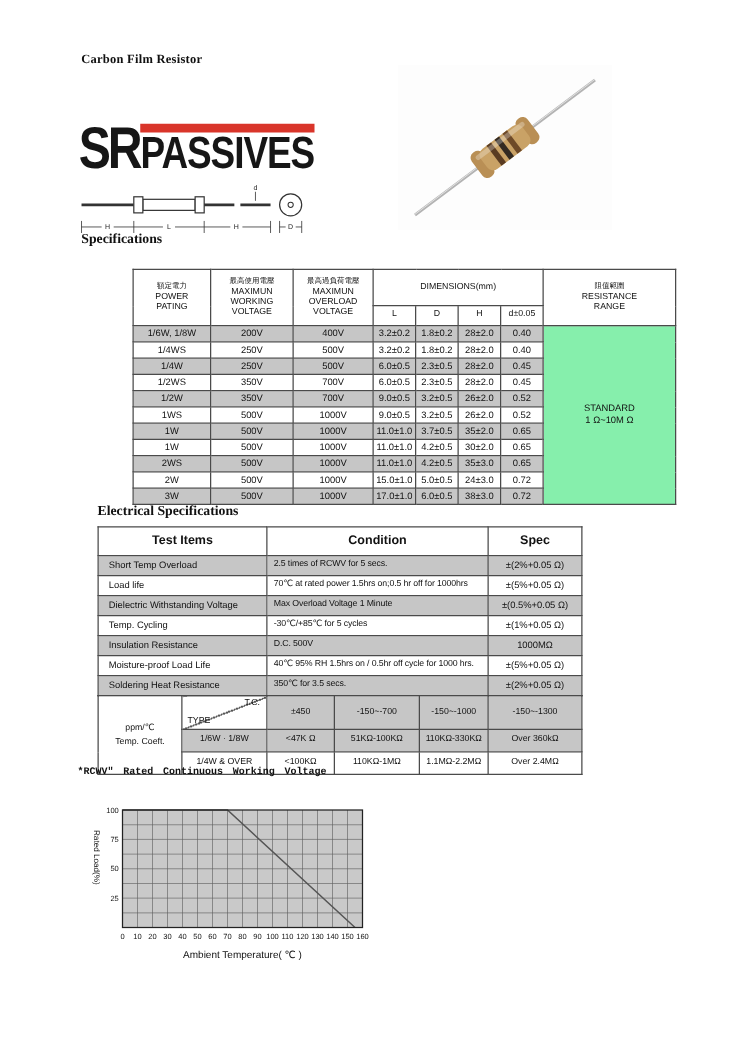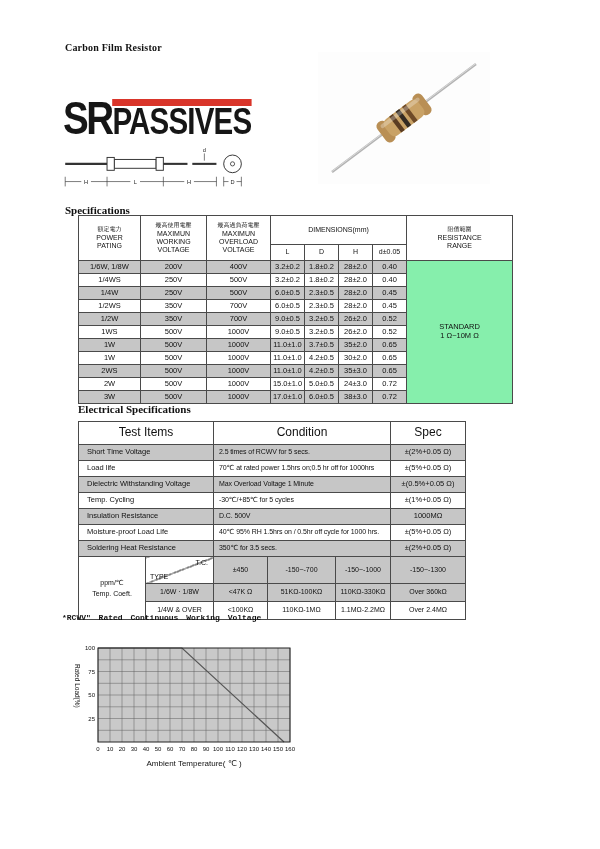--- a/index.html
+++ b/index.html
@@ -10,39 +10,39 @@
          font-size:10px;font-weight:bold;letter-spacing:.2px;}
   
   .logo{left:63px;top:99px;display:flex;align-items:flex-end;color:#161616;
         font-weight:bold;transform:scaleX(.82);transform-origin:left top;}
   .logo-sr{font-size:47px;line-height:.8;letter-spacing:-3px;}
   .logo-right{display:flex;flex-direction:column;margin-left:1px;}
   .logo-bar{height:7px;background:#d9352a;margin-bottom:2px;}
   .logo-passives{font-size:36px;line-height:.8;letter-spacing:-1px;}
   
   .sect{font-family:"Liberation Serif","DejaVu Serif",serif;font-size:11px;font-weight:bold;}
-  #spec-head{left:65px;top:204px;}
+  #spec-head{left:65px;top:185px;}
   #elec-head{left:78px;top:403px;}
   
   table{border-collapse:collapse;table-layout:fixed;}
   td,th{border:1px solid #4a4a4a;font-weight:normal;text-align:center;padding:0;
         line-height:1.15;overflow:hidden;}
   .g{background:#c6c6c6;}
   .pre{white-space:pre-line;}
-  .spec-table{width:434px;font-size:7.5px;}
+  .spec-table{width:434px;font-size:7.5px;margin-left:28px;}
   .spec-table th{font-size:7px;}
   .spec-table .cn{font-size:6px;line-height:1.25;}
   .spec-table thead tr.h1 th{height:28px;}
   .spec-table thead tr.h2 th{height:15px;}
   .spec-table tbody td{height:12px;}
   .range-cell{background:#86efac;white-space:pre-line;font-size:7.5px;}
   #spec-wrap{left:78px;top:215px;}
   #elec-wrap{left:78px;top:421px;}
   .elec-table{width:387px;font-size:7.5px;}
-  .elec-table th{height:22px;font-size:12px;}
+  .elec-table th{height:22px;font-size:10px;font-weight:bold;}
   .elec-table td{height:15px;text-align:center;}
   .elec-table td.item{text-align:left;padding-left:8px;}
   .elec-table td.cond{text-align:left;padding-left:5px;font-size:7px;letter-spacing:-.1px;}
   .tc-table{width:387px;font-size:7px;margin-top:-1px;}
   .tc-table td,.tc-table th{height:17px;}
   .tc-table tr.hr th, .tc-table .tc-diag{height:26px;}
   .tc-label{background:#fff;line-height:1.6;}
   .tc-diag{position:relative;background-image:linear-gradient(to bottom right,
            transparent 49%,#555 49%,#555 51.5%,transparent 51.5%);}
   .diag-tc{position:absolute;top:2px;right:5px;}
@@ -286,21 +286,21 @@
       </colgroup>
     <thead>
       <tr>
         <th>Test Items</th>
         <th>Condition</th>
         <th>Spec</th>
       </tr>
     </thead>
     <tbody>
         <tr class="g">
-          <td class="item">Short Time Voltage</td>
+          <td class="item">Short Temp Overload</td>
           <td class="cond">2.5 times of RCWV for 5 secs.</td>
           <td class="spec">±(2%+0.05 Ω)</td>
         </tr>
         <tr>
           <td class="item">Load life</td>
           <td class="cond">70℃ at rated power 1.5hrs on;0.5 hr off for 1000hrs</td>
           <td class="spec">±(5%+0.05 Ω)</td>
         </tr>
         <tr class="g">
           <td class="item">Dielectric Withstanding Voltage</td>

